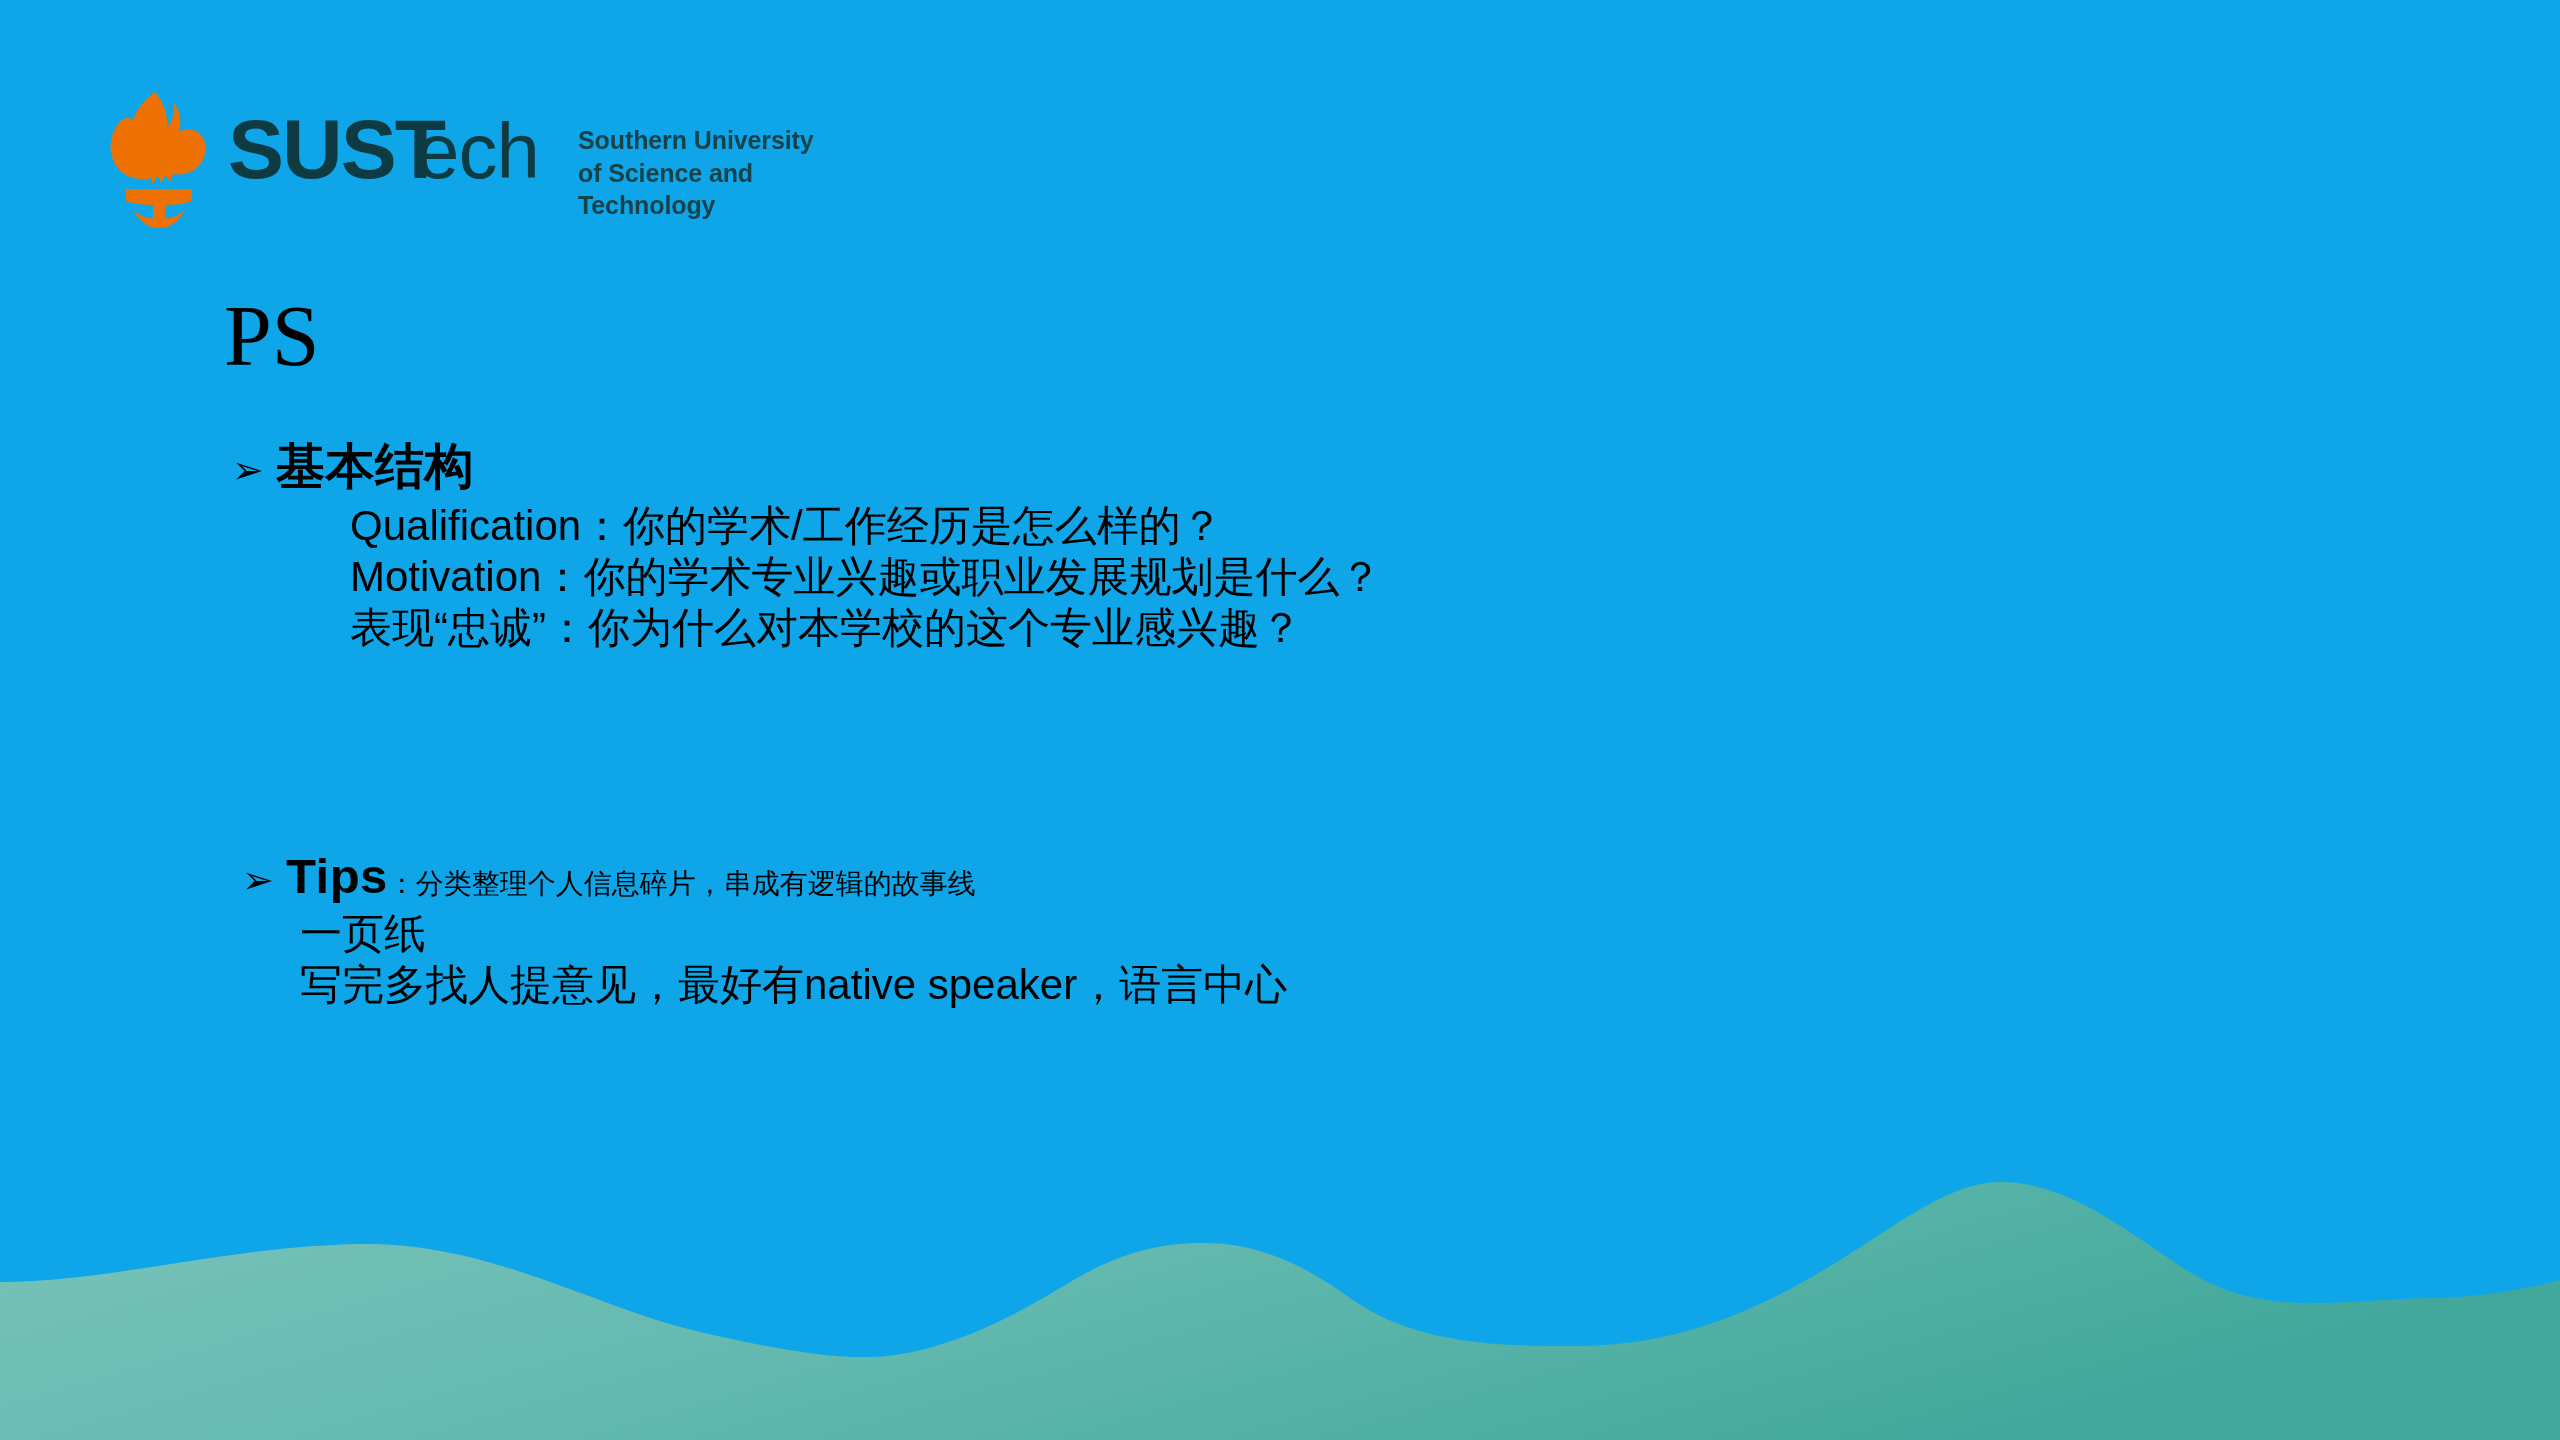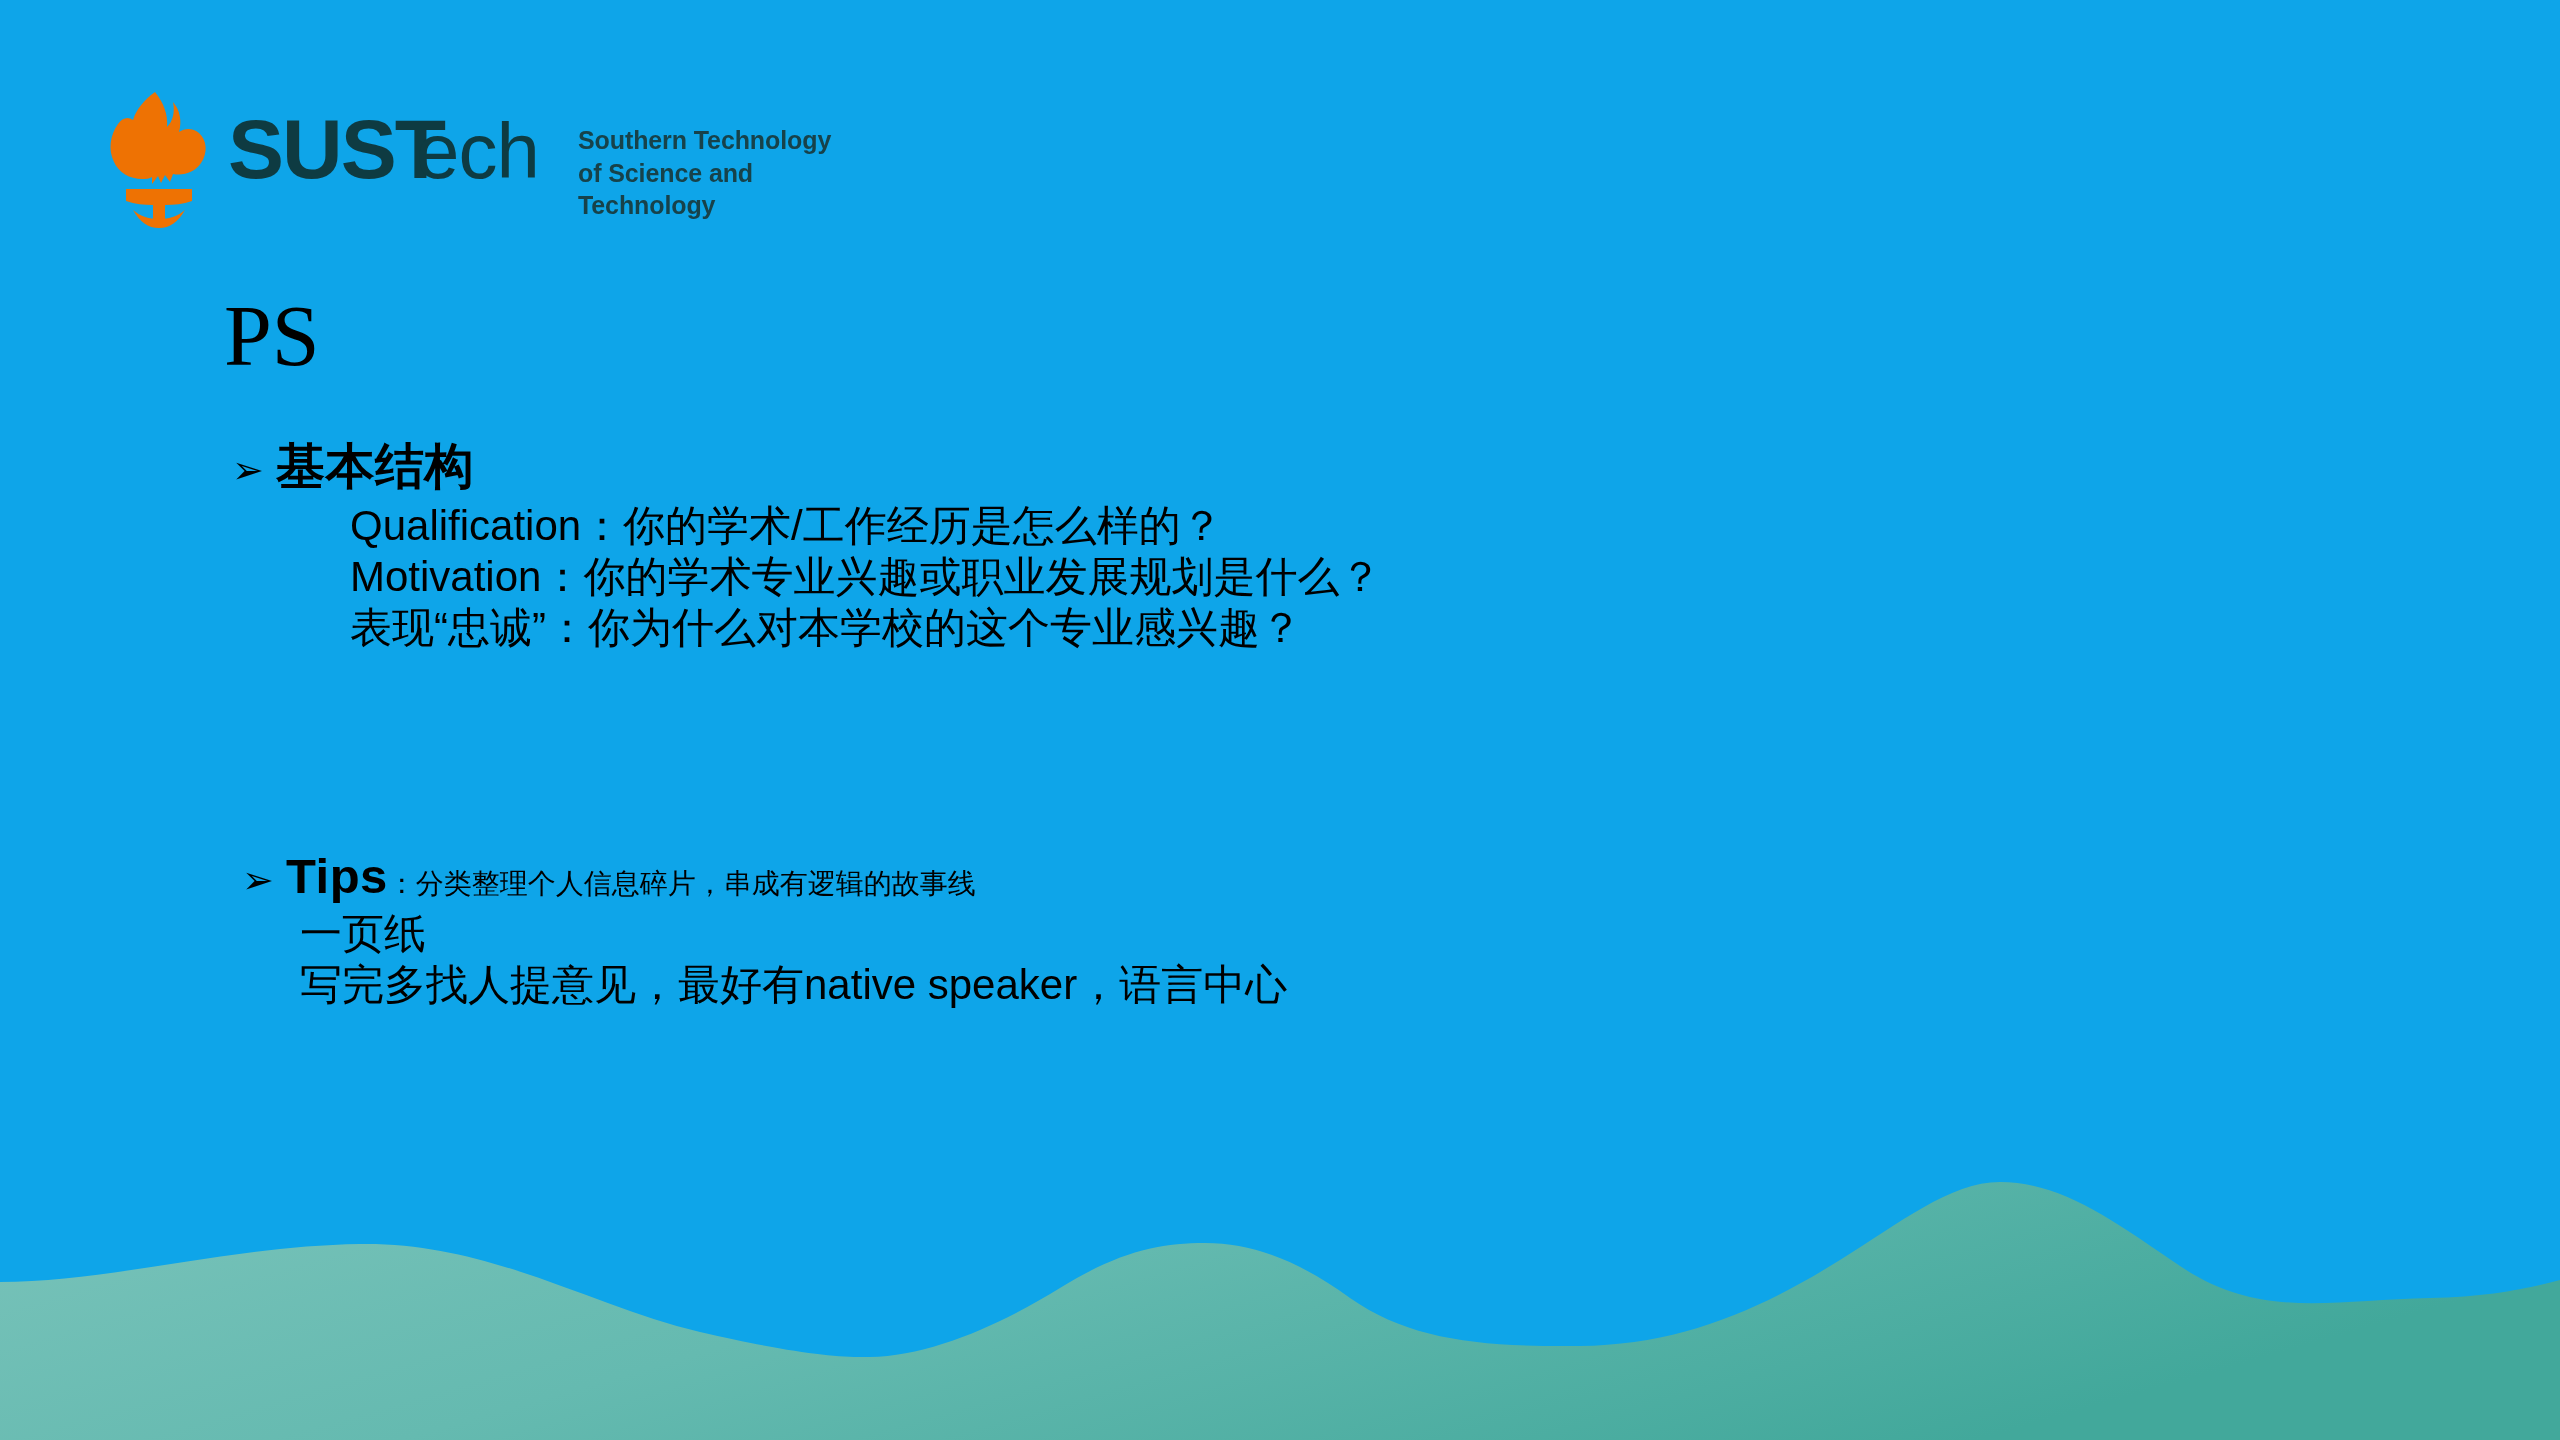--- a/index.html
+++ b/index.html
@@ -162,21 +162,21 @@
         C 78 126, 70 129, 59 129
         C 48 129, 40 126, 33 120 Z"></path>
     </svg>
 
     <svg id="wordmark" width="330" height="90" viewBox="0 0 330 90" aria-hidden="true">
       <text x="0" y="68" font-family="'Liberation Sans','DejaVu Sans',sans-serif" font-size="84" font-weight="700" fill="#0E3B42" letter-spacing="-2">SUST</text>
       <text x="188" y="68" font-family="'Liberation Sans','DejaVu Sans',sans-serif" font-size="78" font-weight="400" fill="#0E3B42" letter-spacing="-1">ech</text>
     </svg>
 
     <div id="tagline">
-      <div>Southern Technology</div>
+      <div>Southern University</div>
       <div>of Science and</div>
       <div>Technology</div>
     </div>
   </div>
 
   <div id="page-title">PS</div>
 
   <div id="block-structure" class="bullet-block">
     <div class="bullet-head">
       <span class="bullet-marker">➢</span>

